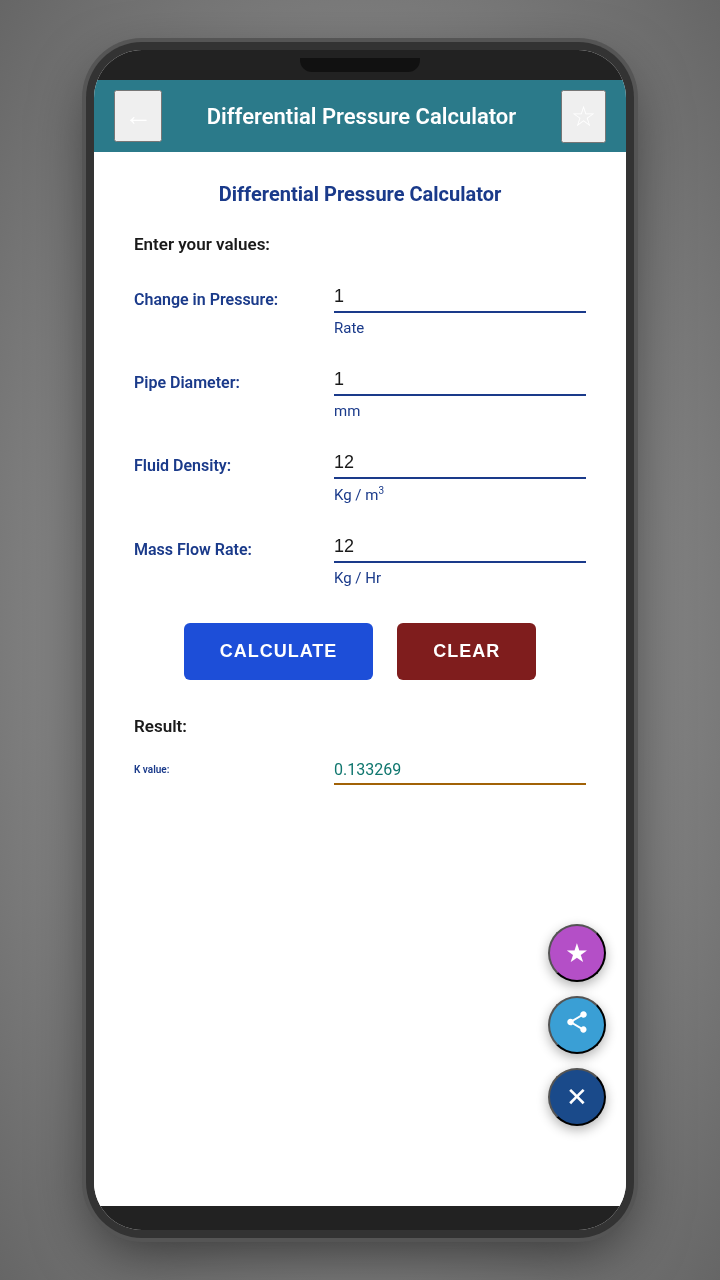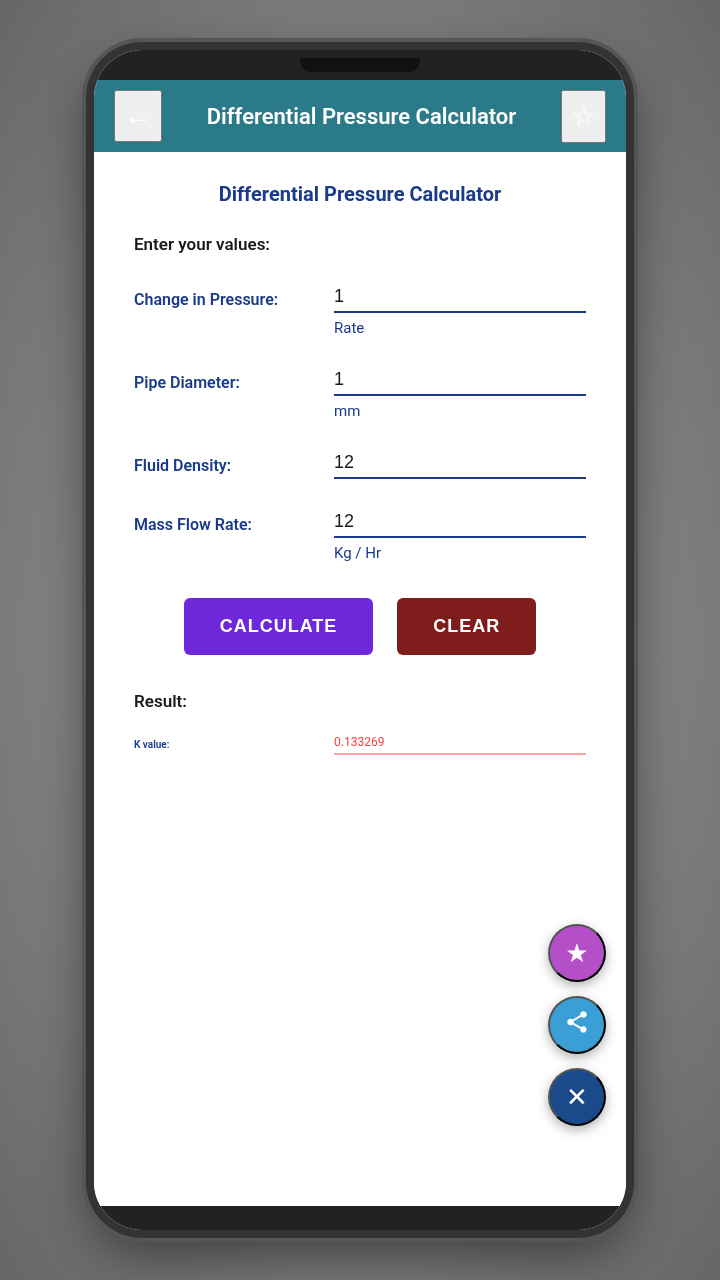--- a/index.html
+++ b/index.html
@@ -146,21 +146,21 @@
 
     .btn-row {
       display: flex;
       justify-content: center;
       gap: 24px;
       margin-top: 36px;
       margin-bottom: 36px;
     }
 
     .btn-calculate {
-      background: #6d28d9;
+      background: #1d4ed8;
       color: #fff;
       font-size: 18px;
       font-weight: 700;
       border: none;
       border-radius: 6px;
       padding: 18px 36px;
       cursor: pointer;
       letter-spacing: 1px;
     }
 
@@ -199,24 +199,24 @@
       width: 200px;
       padding-top: 8px;
       flex-shrink: 0;
     }
 
     .result-value-group {
       flex: 1;
     }
 
     .result-value {
-      font-size: 12px;
-      color: #ef4444;
+      font-size: 16px;
+      color: #0f766e;
       padding: 4px 0;
-      border-bottom: 2px solid #fca5a5;
+      border-bottom: 2px solid #a16207;
       display: block;
       width: 100%;
     }
 
     
     .fab-container {
       position: absolute;
       right: 20px;
       bottom: 80px;
       display: flex;
@@ -310,20 +310,21 @@
       <div class="form-input-group">
         <input class="form-input" type="text" value="1" style="">
         <span class="form-unit">mm</span>
       </div>
     </div>
 
     <div class="form-row">
       <label class="form-label">Fluid Density:</label>
       <div class="form-input-group">
         <input class="form-input" type="text" value="12" style="">
+        <span class="form-unit">Kg / m<sup>3</sup></span>
       </div>
     </div>
 
     <div class="form-row">
       <label class="form-label">Mass Flow Rate:</label>
       <div class="form-input-group">
         <input class="form-input" type="text" value="12" style="">
         <span class="form-unit">Kg / Hr</span>
       </div>
     </div>

